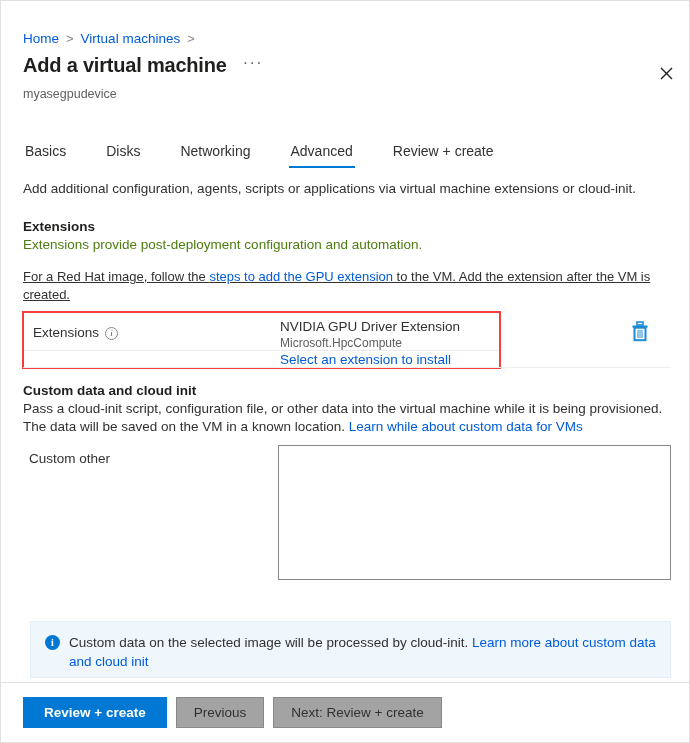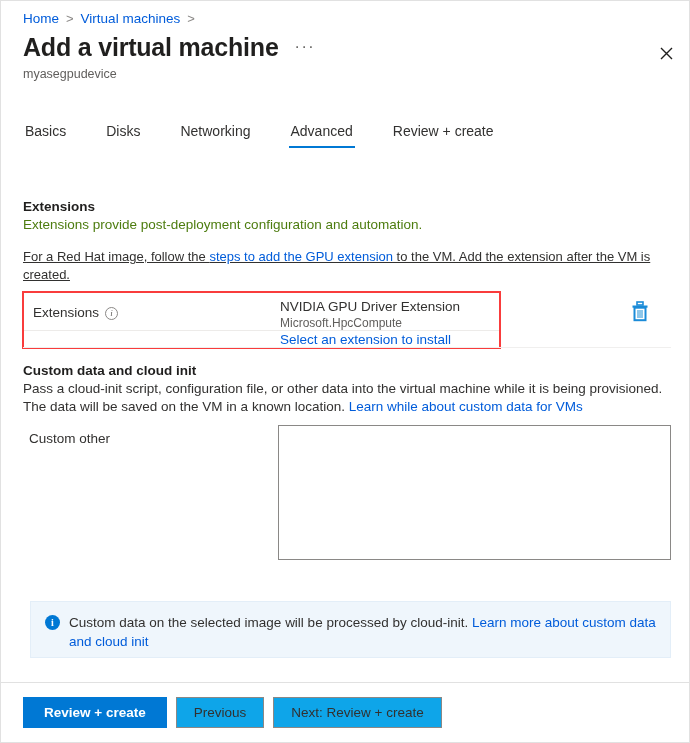--- a/index.html
+++ b/index.html
@@ -16,20 +16,21 @@
     width: 690px; height: 743px;
     background: #ffffff;
     border: 1px solid #e1e1e1;
     display: flex;
     flex-direction: column;
   }
   .content {
     flex: 1 1 auto;
     position: relative;
     overflow: hidden;
+    margin-top: 20px;
   }
 
   
   .breadcrumb {
     position: absolute;
     left: 22px; top: 10px;
     font-size: 13.5px;
     display: flex;
     align-items: center;
     gap: 7px;
@@ -40,21 +41,21 @@
 
   
   .title-row {
     position: absolute;
     left: 22px; top: 33px;
     display: flex;
     align-items: baseline;
     gap: 14px;
   }
   .page-title {
-    font-size: 25px;
+    font-size: 20px;
     font-weight: 600;
     color: #201f1e;
     letter-spacing: -0.2px;
     line-height: 1.1;
   }
   .ellipsis-btn {
     font-size: 16px;
     color: #605e5c;
     letter-spacing: 1.5px;
     cursor: pointer;
@@ -288,21 +289,21 @@
     gap: 9px;
     background: #ffffff;
   }
   .btn {
     font-family: "Liberation Sans", sans-serif;
     font-size: 13.5px;
     height: 31px;
     padding: 0 17px;
     cursor: pointer;
     border: 1px solid #8a8886;
-    background: #0ea5e9;
+    background: #a3a3a3;
     color: #323130;
     white-space: nowrap;
   }
   .btn.primary {
     background: #0078d4;
     border-color: #0078d4;
     color: #ffffff;
     font-weight: 700;
     padding: 0 20px;
   }
@@ -334,20 +335,21 @@
     </div>
 
     <div class="tabs">
       <div class="tab">Basics</div>
       <div class="tab">Disks</div>
       <div class="tab">Networking</div>
       <div class="tab active">Advanced</div>
       <div class="tab">Review + create</div>
     </div>
 
+    <div class="intro">Add additional configuration, agents, scripts or applications via virtual machine extensions or cloud-init.</div>
 
     <div class="sec-head ext">Extensions</div>
     <div class="sec-sub ext">Extensions provide post-deployment configuration and automation.</div>
 
     <div class="redhat-note">
       <span>For a Red Hat image, follow the </span><span class="link">steps to add the GPU extension</span><span> to the VM. Add the extension after the VM is created.</span>
     </div>
 
     <div class="ext-box">
       <div class="ext-label">

